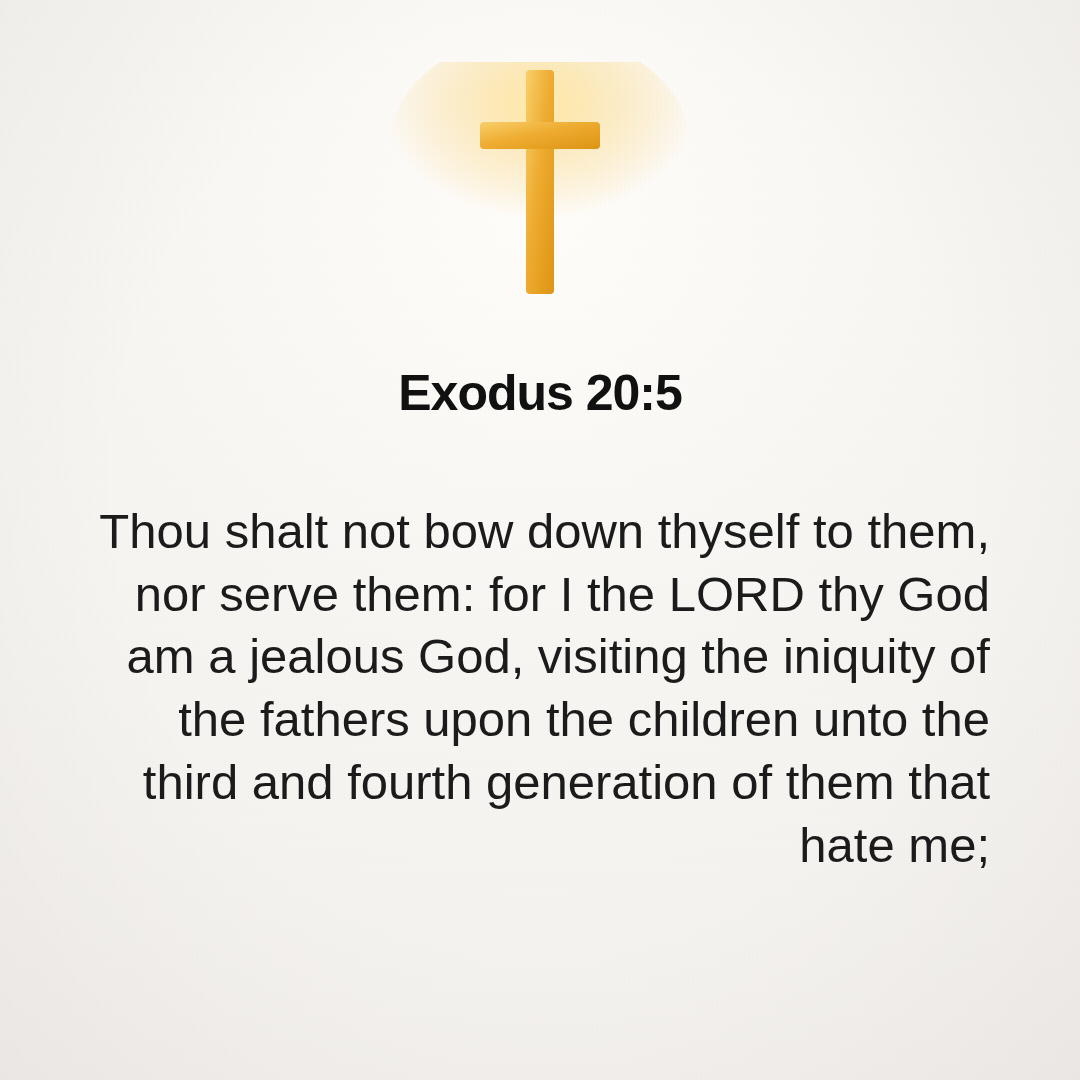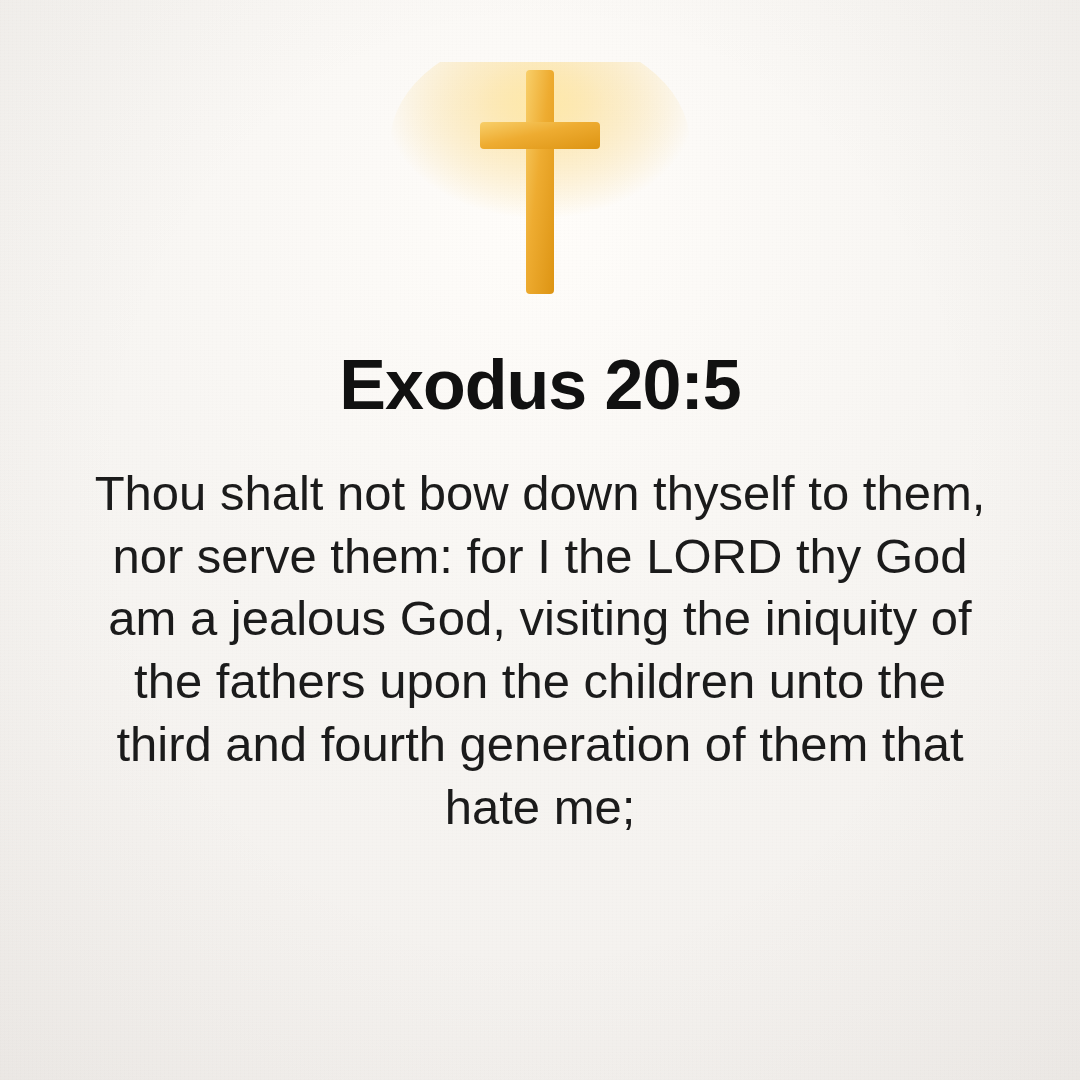--- a/index.html
+++ b/index.html
@@ -56,33 +56,33 @@
     height: 260px;
     display: flex;
     align-items: center;
     justify-content: center;
   }
   .emblem svg {
     display: block;
   }
 
   .verse-ref {
-    margin-top: 28px;
-    font-size: 70px;
+    margin-top: 46px;
+    font-size: 50px;
     font-weight: 700;
     letter-spacing: -1px;
     color: #111111;
     text-align: left;
     line-height: 1;
   }
 
   .verse-text {
-    margin-top: 42px;
+    margin-top: 82px;
     width: 900px;
-    text-align: center;
+    text-align: right;
     font-size: 49px;
     line-height: 1.28;
     color: #1b1b1b;
     font-weight: 400;
   }
 </style>
 </head>
 <body>
 
 <div class="card">

